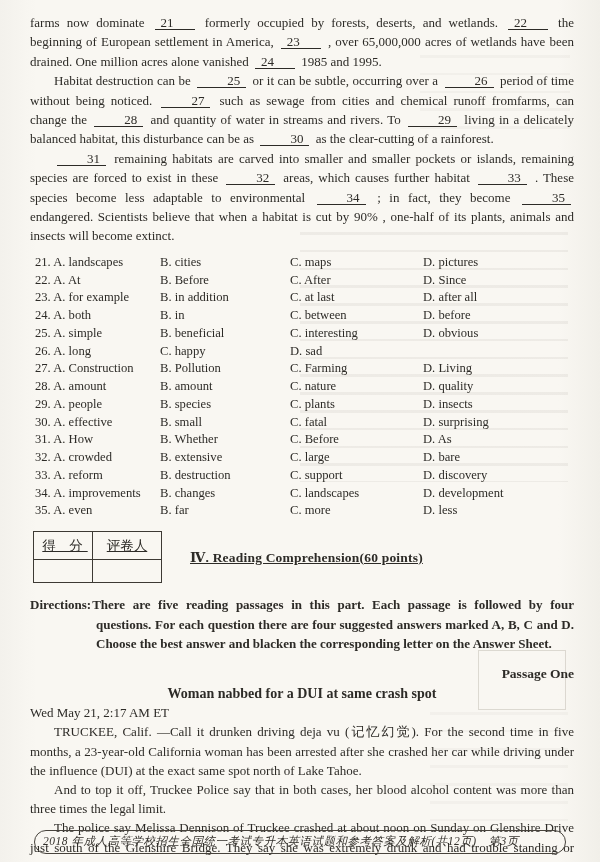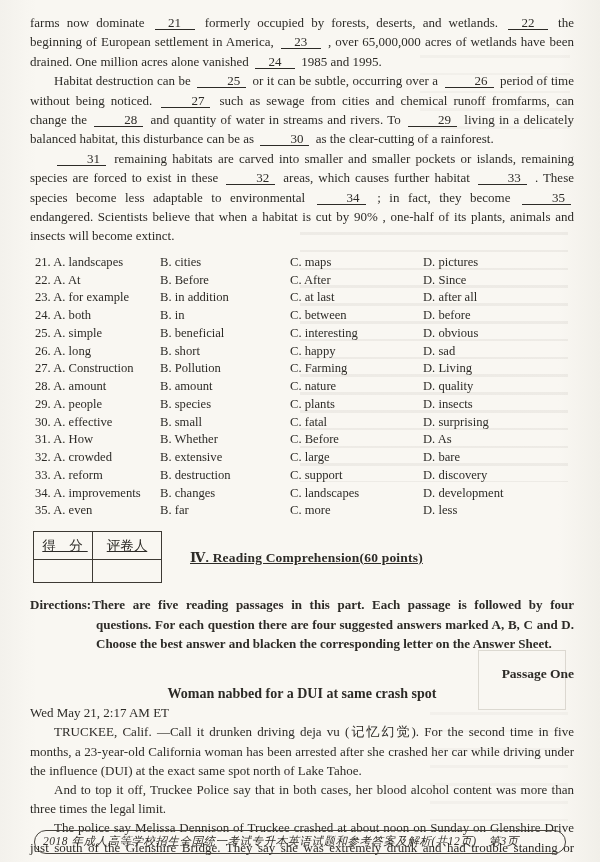--- a/index.html
+++ b/index.html
@@ -11,21 +11,21 @@
     background:linear-gradient(90deg,#f3f1ec 0,#f9f7f2 6%,#f9f7f2 93%,#f1efe9 100%);
     color:#2d2b27;
     font-family:"Liberation Serif","DejaVu Serif",serif;
     overflow:hidden;
   }
   
   .cloze p{margin:0;font-size:13px;line-height:19.4px;text-align:justify;}
   .cloze p.indent{text-indent:24px;}
   .blank{
     display:inline-block;min-width:28px;padding:0 6px;margin:0 3px;
-    text-align:center;border-bottom:1.3px solid #2d2b27;line-height:13px;
+    border-bottom:1.3px solid #2d2b27;line-height:13px;
   }
   
   .options{margin-top:8px;padding-left:5px;}
   .opt-row{display:grid;grid-template-columns:125px 130px 133px auto;height:17.75px;
     font-size:12.6px;line-height:17.75px;white-space:nowrap;}
   
   .score-row{display:flex;align-items:center;margin-top:12px;margin-left:3px;height:50px;text-decoration:underline;}
   .score-table{border-collapse:collapse;background:transparent;}
   .score-table td{border:1.4px solid #3d3a34;text-align:center;font-size:13.5px;color:#2d2b27;}
   .score-table .h1{width:50px;height:25px;letter-spacing:5px;padding:1px 2px 1px 6px;}
@@ -96,21 +96,20 @@
         <span>D. before</span>
       </div>
       <div class="opt-row">
         <span>25. A. simple</span>
         <span>B. beneficial</span>
         <span>C. interesting</span>
         <span>D. obvious</span>
       </div>
       <div class="opt-row">
         <span>26. A. long</span>
-        <span>B. short</span>
         <span>C. happy</span>
         <span>D. sad</span>
       </div>
       <div class="opt-row">
         <span>27. A. Construction</span>
         <span>B. Pollution</span>
         <span>C. Farming</span>
         <span>D. Living</span>
       </div>
       <div class="opt-row">

